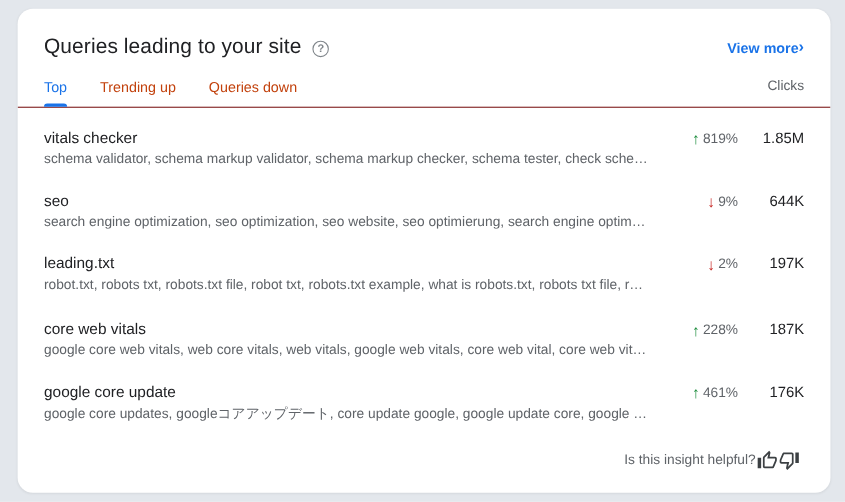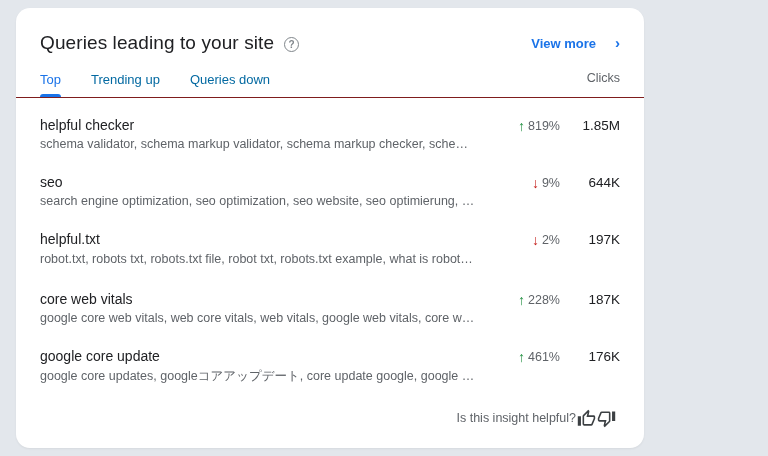--- a/index.html
+++ b/index.html
@@ -5,21 +5,21 @@
   * { margin: 0; padding: 0; box-sizing: border-box; }
   html, body {
     width: 768px; height: 456px;
     font-family: "Liberation Sans", sans-serif;
     background: #e3e7ec;
     -webkit-font-smoothing: antialiased;
   }
   .card {
     position: absolute;
     left: 16px; top: 8px;
-    width: 628px; height: 440px;
+    width: 739px; height: 440px;
     background: #ffffff;
     border-radius: 14px;
     box-shadow: 0 1px 2px rgba(60,64,67,.08);
     overflow: hidden;
     display: flex;
     flex-direction: column;
   }
   
   .card-header {
     display: flex;
@@ -39,40 +39,40 @@
     border: 1.4px solid #80868b;
     border-radius: 50%;
     color: #80868b;
     font-size: 10px;
     font-weight: 700;
     display: flex; align-items: center; justify-content: center;
     cursor: pointer;
     margin-top: 2px;
   }
   .view-more {
-    display: flex; align-items: center; gap: 19px;
+    display: flex; align-items: center; gap: 0;
     color: #1a73e8;
     font-size: 13px;
     font-weight: 600;
     cursor: pointer;
     text-decoration: none;
   }
   .view-more .chev { font-size: 15px; font-weight: 600; line-height: 1; margin-top: -1px; }
   
   .tabs-bar {
     display: flex;
     align-items: flex-end;
     justify-content: space-between;
     padding: 0 24px;
     border-bottom: 1px solid #7f1d1d;
   }
   .tabs { display: flex; gap: 30px; }
   .tab {
     font-size: 13px;
-    color: #0369a1;
+    color: #c2410c;
     padding: 8px 0 10px 0;
     cursor: pointer;
     position: relative;
     font-weight: 500;
   }
   .tab.active { color: #1a73e8; }
   .tab.active::after {
     content: "";
     position: absolute;
     left: 0; right: 0; bottom: 0;
@@ -166,21 +166,21 @@
       <div class="tab active">Top</div>
       <div class="tab">Trending up</div>
       <div class="tab">Queries down</div>
     </div>
     <div class="col-header">Clicks</div>
   </div>
 
   <div class="query-list">
     <div class="query-row">
       <div class="row-main">
-        <div class="query-title">helpful checker</div>
+        <div class="query-title">vitals checker</div>
         <div class="query-related">schema validator, schema markup validator, schema markup checker, schema tester, check schema markup, schem...</div>
       </div>
       <div class="row-right">
         <div class="change">
           <span class="trend-arrow up">↑</span>
           <span class="change-pct">819%</span>
         </div>
         <div class="clicks">1.85M</div>
       </div>
     </div>
@@ -194,21 +194,21 @@
         <div class="change">
           <span class="trend-arrow down">↓</span>
           <span class="change-pct">9%</span>
         </div>
         <div class="clicks">644K</div>
       </div>
     </div>
 
     <div class="query-row">
       <div class="row-main">
-        <div class="query-title">helpful.txt</div>
+        <div class="query-title">leading.txt</div>
         <div class="query-related">robot.txt, robots txt, robots.txt file, robot txt, robots.txt example, what is robots.txt, robots txt file, robots.txt とは, robot...</div>
       </div>
       <div class="row-right">
         <div class="change">
           <span class="trend-arrow down">↓</span>
           <span class="change-pct">2%</span>
         </div>
         <div class="clicks">197K</div>
       </div>
     </div>

